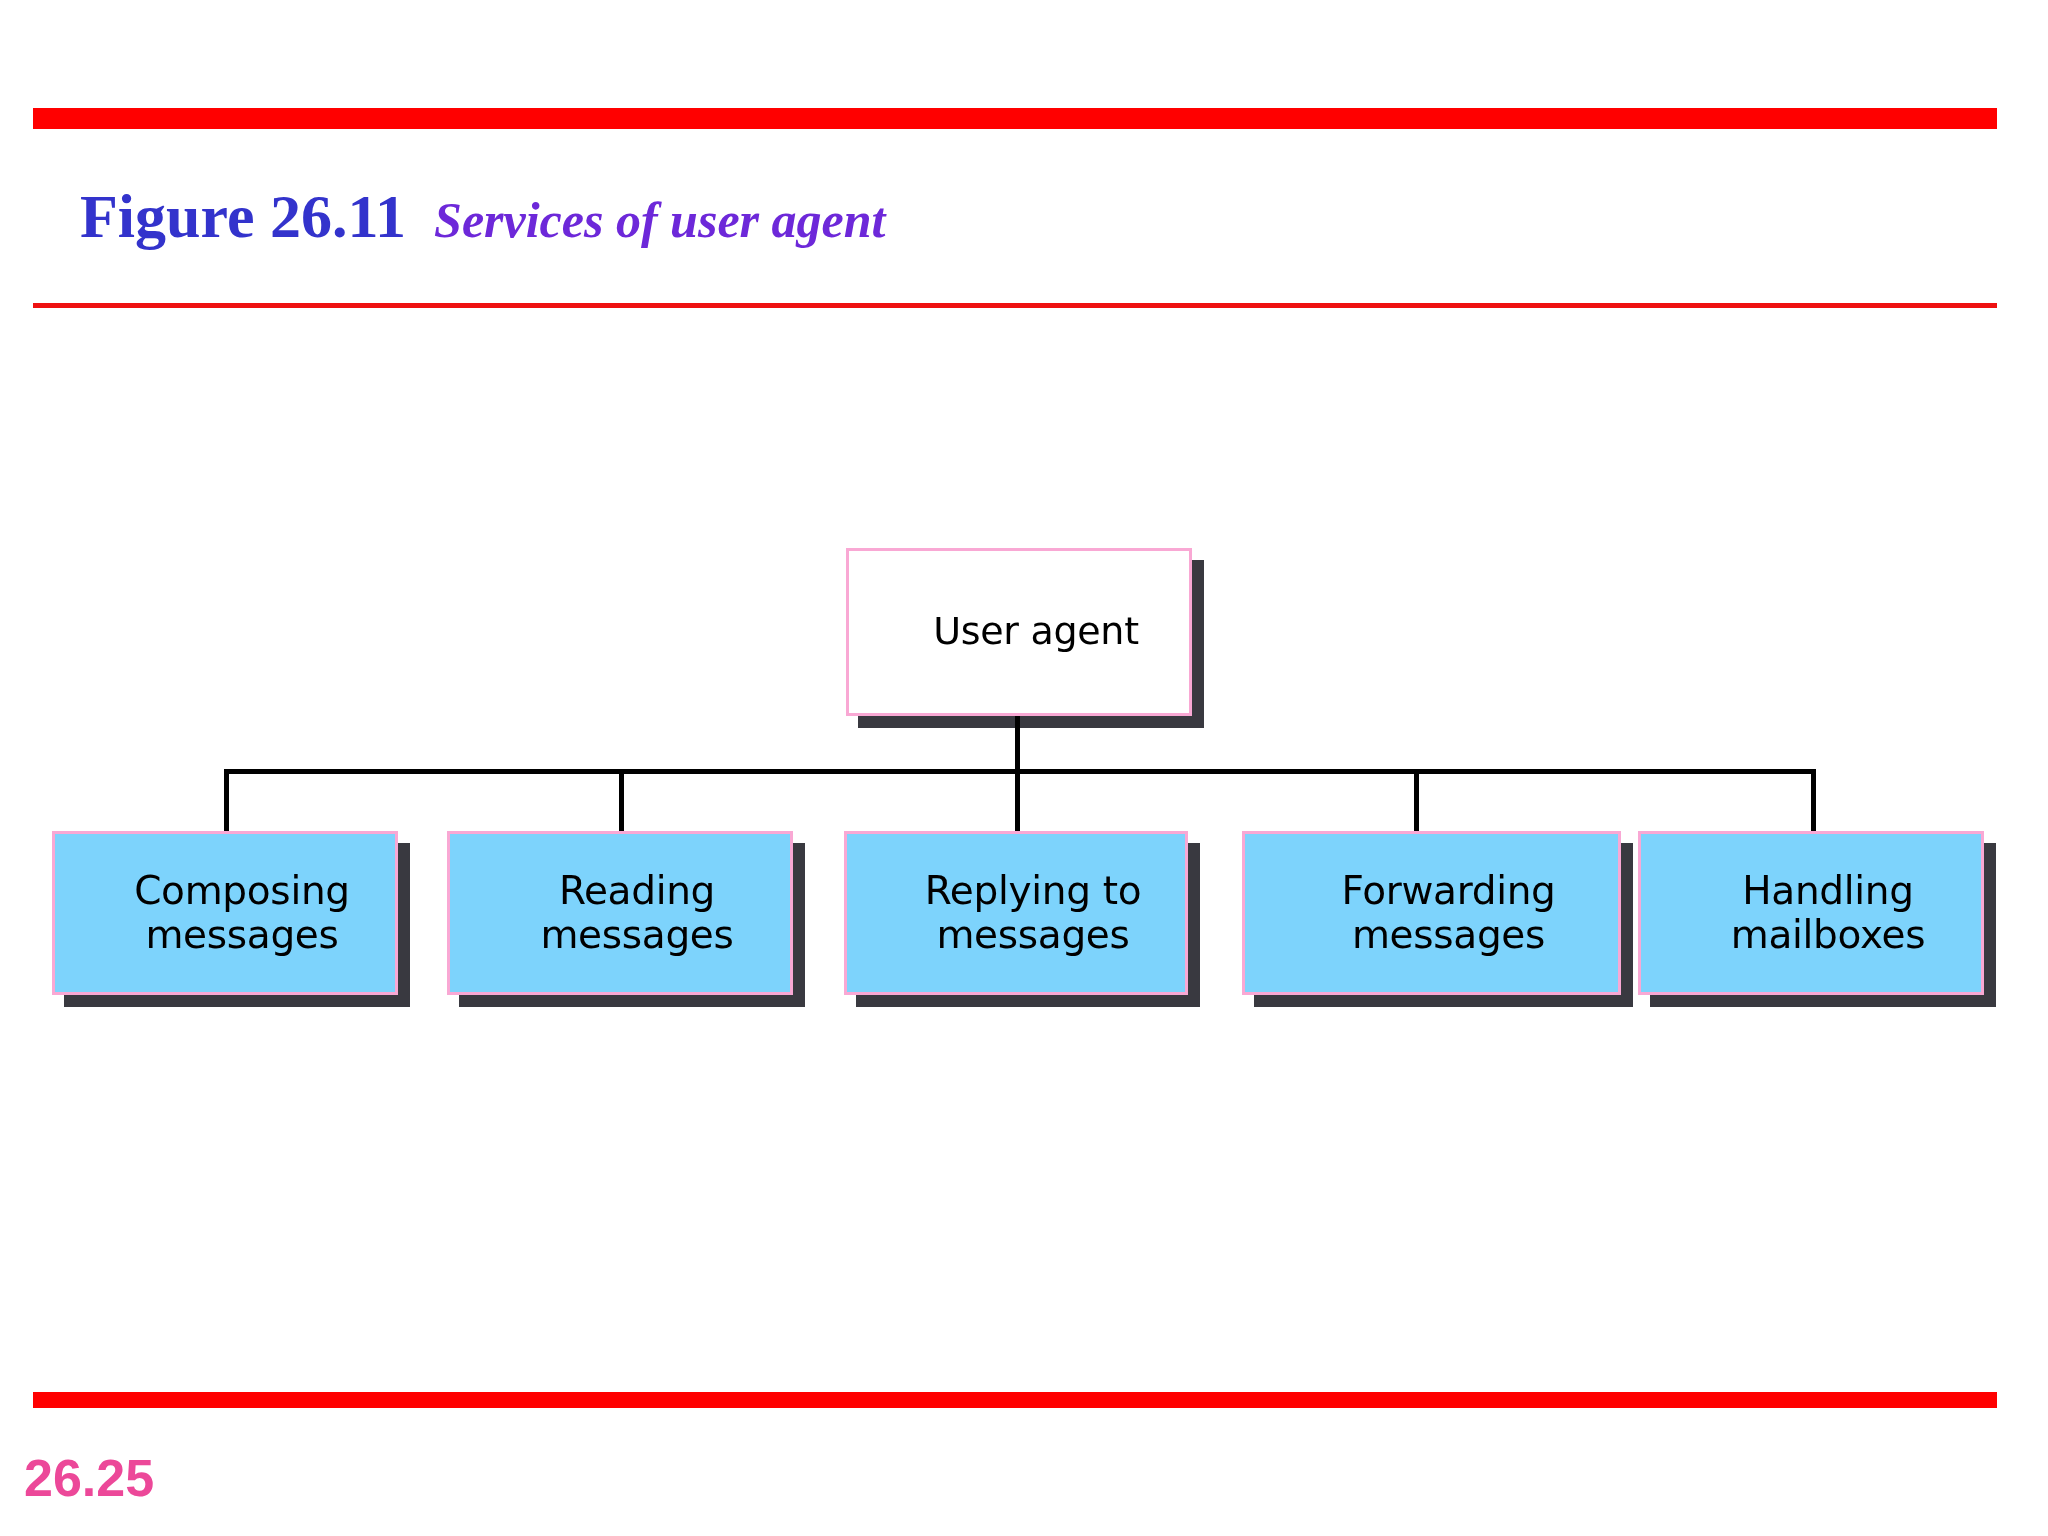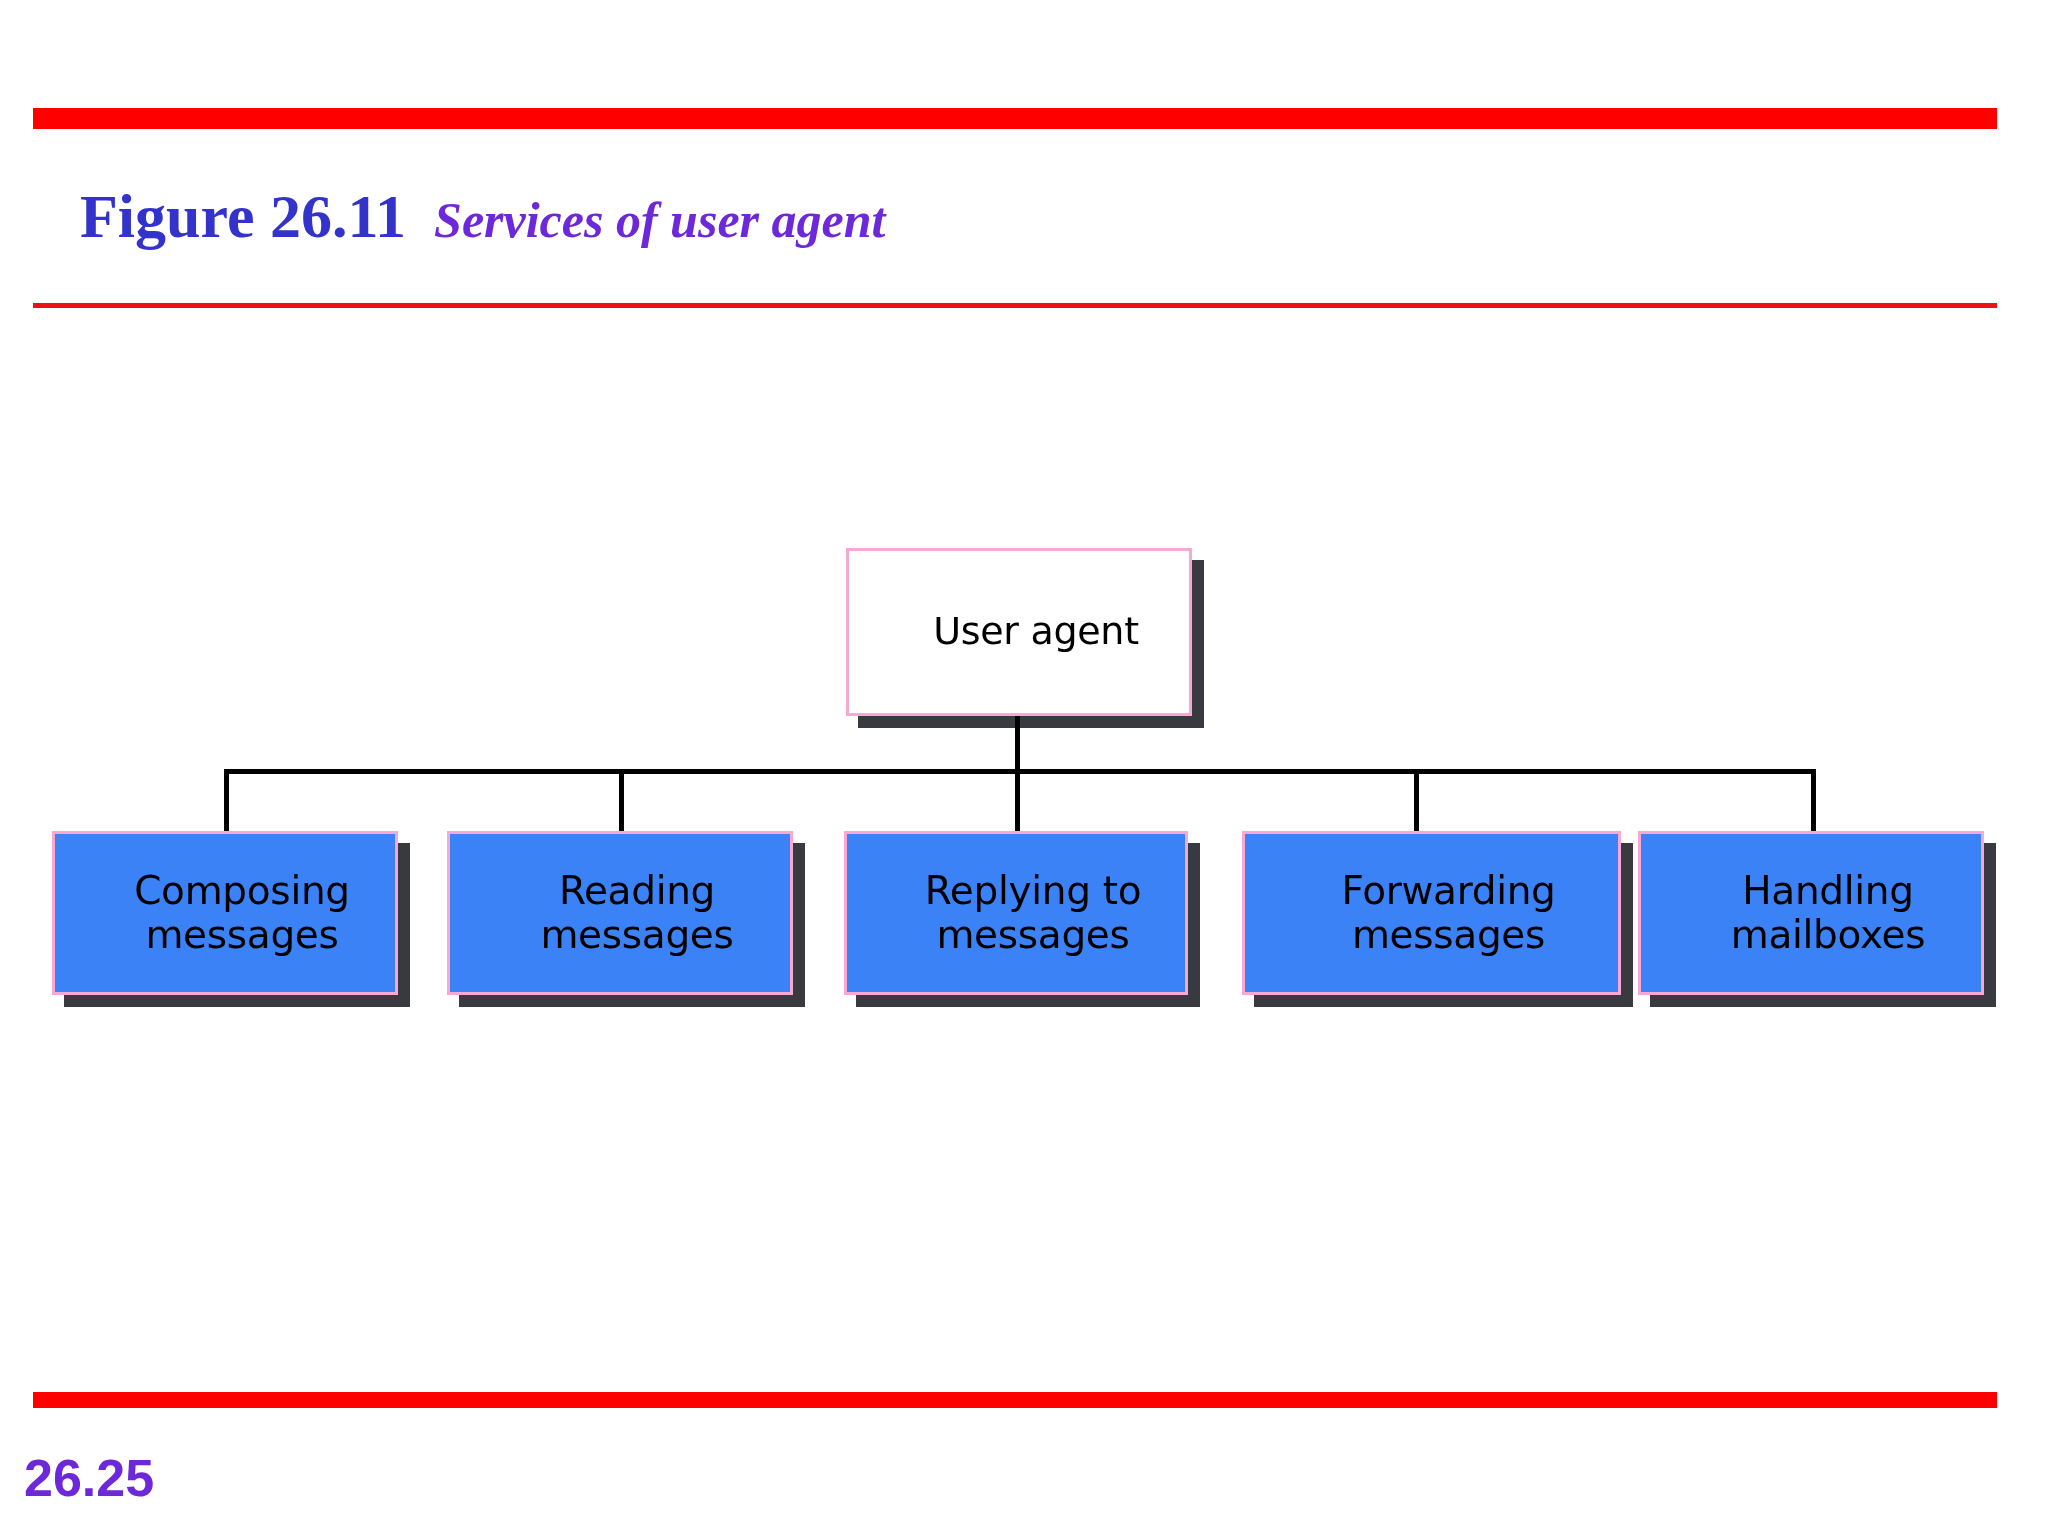--- a/index.html
+++ b/index.html
@@ -71,21 +71,21 @@
 
   
   .page-number {
     position: absolute;
     left: 24px;
     top: 1452px;
     font-family: "Liberation Sans", sans-serif;
     font-weight: bold;
     font-size: 52px;
     line-height: 1;
-    color: #6d28d9;
+    color: #ec4899;
   }
 
   
   .diagram {
     position: absolute;
     left: 0;
     top: 0;
     width: 2048px;
     height: 1536px;
   }
@@ -104,21 +104,21 @@
   }
   .node .node-label {
     font-family: "DejaVu Sans", sans-serif;
     font-weight: 400;
     font-size: 38px;
     line-height: 1.08;
     color: #000000;
     letter-spacing: -0.3px;
   }
   .node.leaf {
-    background: #3b82f6;
+    background: #7dd3fc;
   }
   .node.leaf .node-label {
     font-size: 39px;
     line-height: 1.12;
   }
 
   
   .node-root {
     left: 846px;
     top: 548px;

